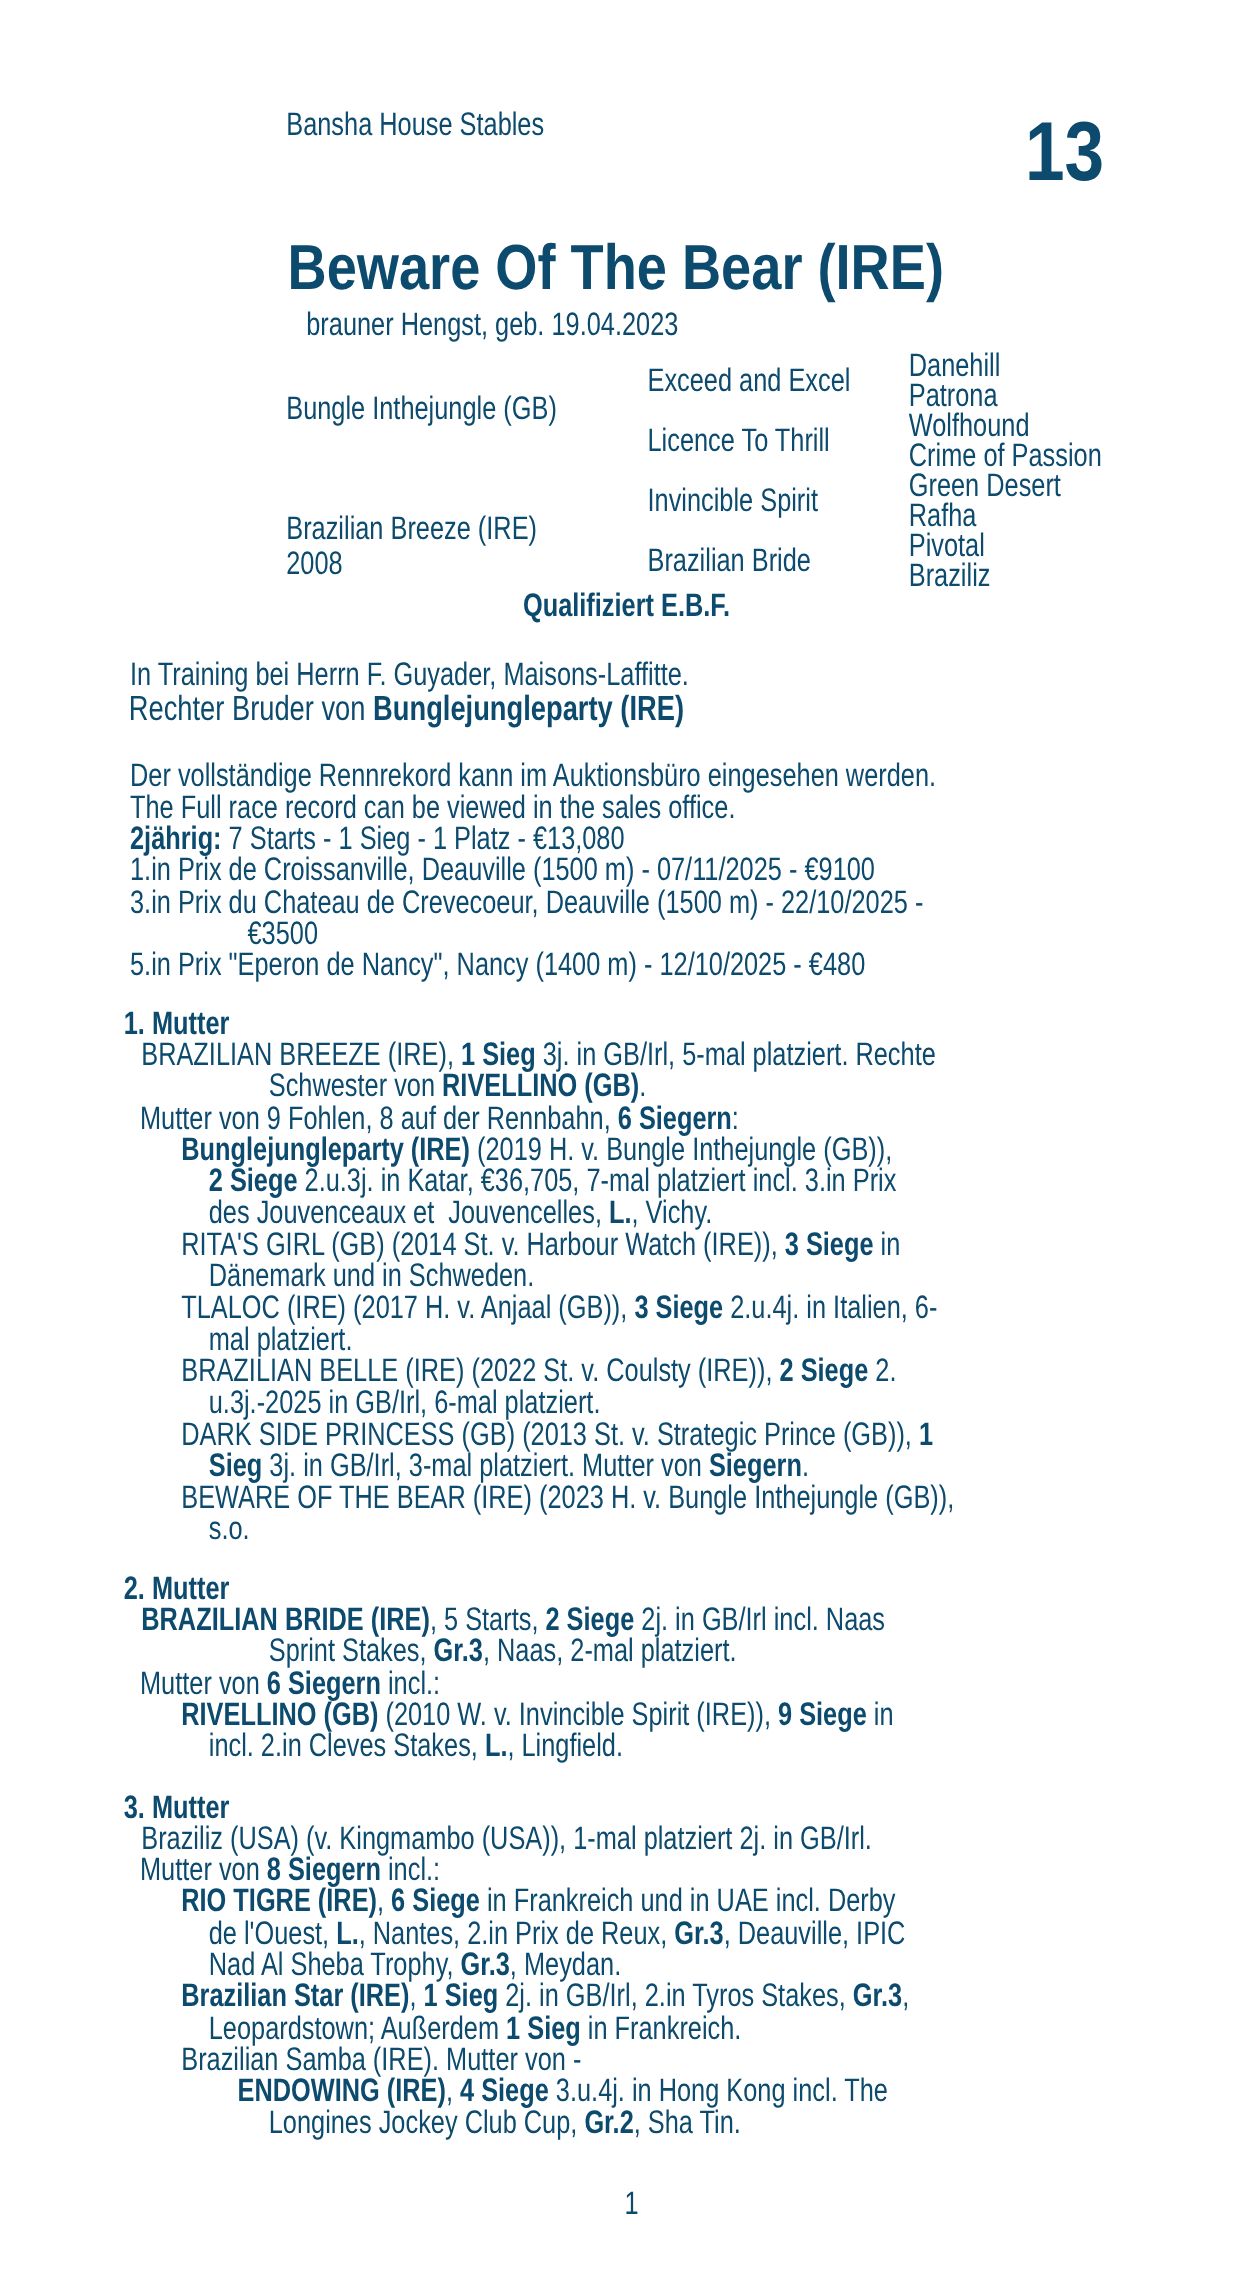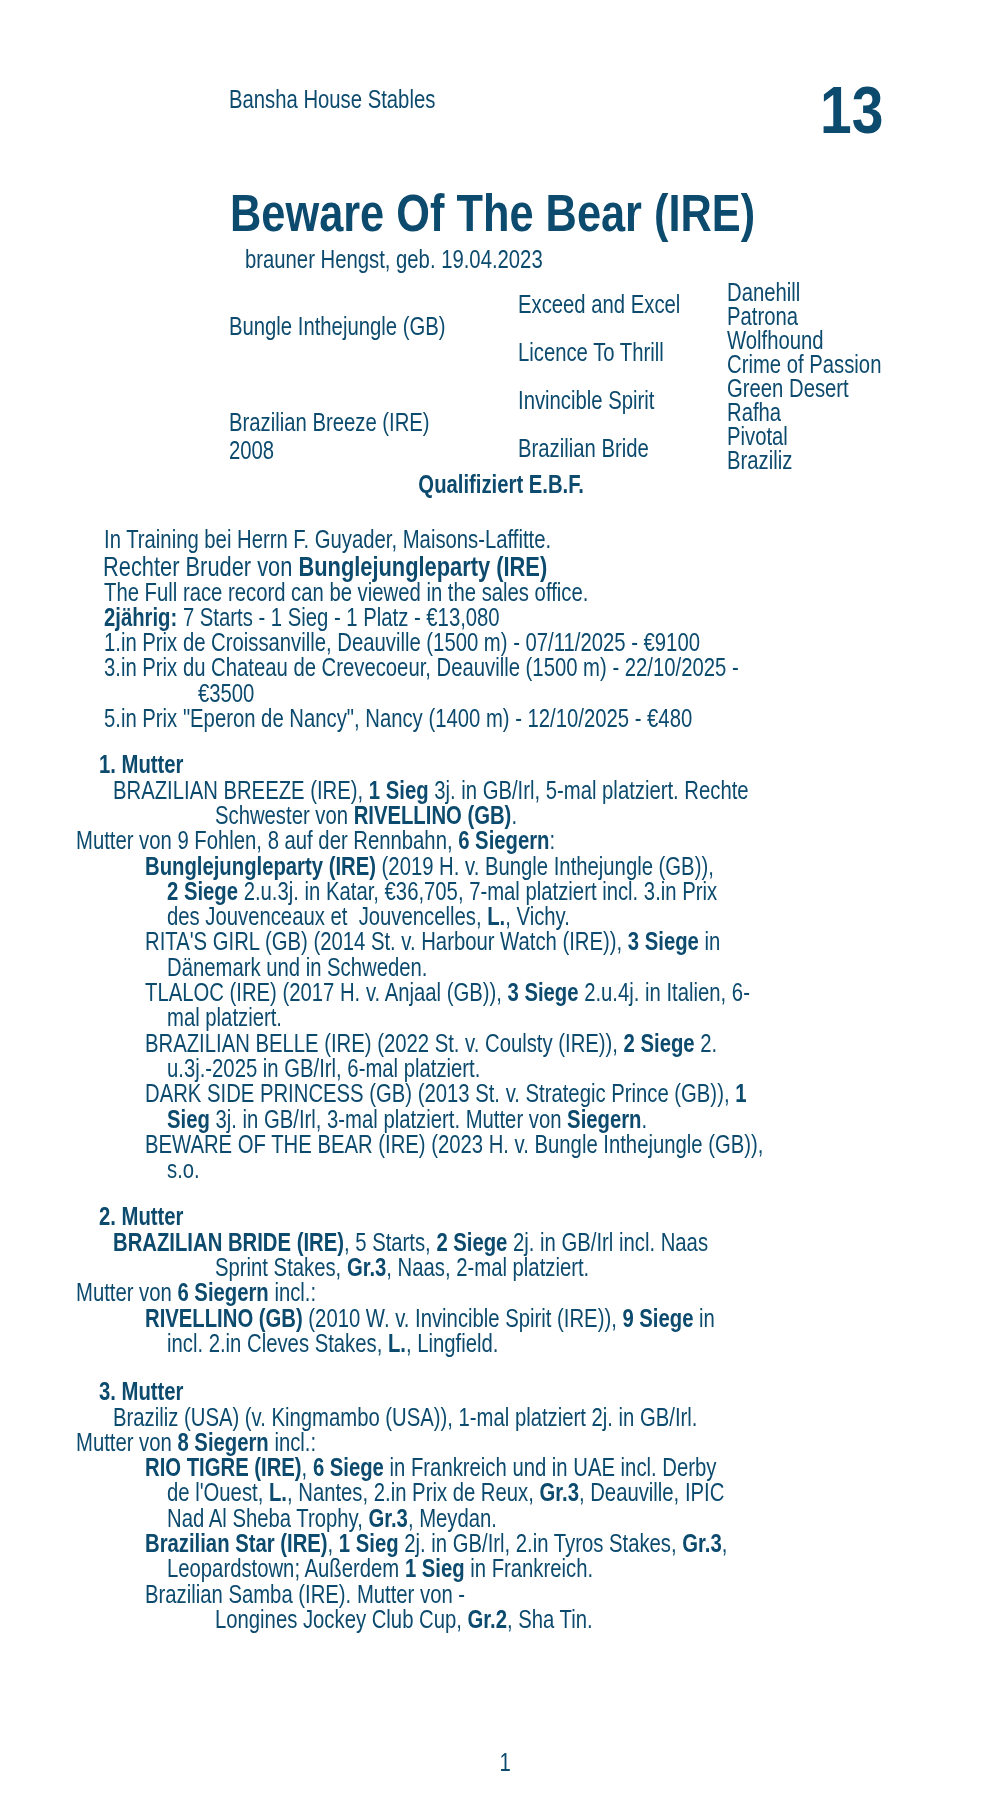--- a/index.html
+++ b/index.html
@@ -15,28 +15,28 @@
   b{font-weight:bold;}
   .ln{height:25.3px;}
   
   .ind-body    {padding-left:104px;}
   .ind-body2   {padding-left:198px;}
   .ind-brother {padding-left:103px;}
   .ind-brother .tx{font-size:28px;}
   .ind-head    {padding-left:99px;}
   .ind-mare    {padding-left:113px;}
   .ind-marec   {padding-left:215px;}
-  .ind-mutter  {padding-left:76px;}
+  .ind-mutter  {padding-left:112px;}
   .ind-prog    {padding-left:145px;}
   .ind-progc   {padding-left:167px;}
   .ind-sub     {padding-left:190px;}
   .ind-subc    {padding-left:215px;}
 
   .stable{position:absolute;left:229px;top:87px;}
-  .lot{position:absolute;left:820px;top:76px;text-decoration:underline;}
+  .lot{position:absolute;left:820px;top:88px;text-decoration:underline;}
   .lot .tx{font-size:67px;line-height:1;font-weight:bold;transform:scaleX(0.85);}
   .title{position:absolute;left:230px;top:188px;}
   .title .tx{font-size:51px;line-height:1;font-weight:bold;transform:scaleX(0.85);}
   .subtitle{position:absolute;left:229px;top:247px;margin-left:16px;}
 
   .pedigree{position:absolute;left:0;top:0;width:993px;height:520px;}
   .ped{position:absolute;}
   .ped .tx{line-height:24px;}
   .ped-sire{left:229px;top:314px;}
   .ped-dam-name{left:229px;top:410px;}
@@ -82,20 +82,21 @@
       <div class="ped" style="left: 727px; top: 400px;"><span class="tx">Rafha</span></div>
       <div class="ped" style="left: 727px; top: 424px;"><span class="tx">Pivotal</span></div>
       <div class="ped" style="left: 727px; top: 448px;"><span class="tx">Braziliz</span></div>
     </div>
 
   <div class="qualif"><span class="tx">Qualifiziert E.B.F.</span></div>
 
   <div id="body-text">
       <div class="ln ind-body"><span class="tx"><span>In Training bei Herrn F. Guyader, Maisons-Laffitte.</span></span></div>
       <div class="ln ind-brother" style="margin-top: 2px;"><span class="tx"><span>Rechter Bruder von </span><b>Bunglejungleparty (IRE)</b></span></div>
+      <div class="ln ind-body" style="margin-top: 28px;"><span class="tx"><span>Der vollständige Rennrekord kann im Auktionsbüro eingesehen werden.</span></span></div>
       <div class="ln ind-body"><span class="tx"><span>The Full race record can be viewed in the sales office.</span></span></div>
       <div class="ln ind-body"><span class="tx"><b>2jährig:</b><span> 7 Starts - 1 Sieg - 1 Platz - €13,080</span></span></div>
       <div class="ln ind-body"><span class="tx"><span>1.in Prix de Croissanville, Deauville (1500 m) - 07/11/2025 - €9100</span></span></div>
       <div class="ln ind-body"><span class="tx"><span>3.in Prix du Chateau de Crevecoeur, Deauville (1500 m) - 22/10/2025 -</span></span></div>
       <div class="ln ind-body2"><span class="tx"><span>€3500</span></span></div>
       <div class="ln ind-body"><span class="tx"><span>5.in Prix "Eperon de Nancy", Nancy (1400 m) - 12/10/2025 - €480</span></span></div>
       <div class="ln ind-head" style="margin-top: 21px;"><span class="tx"><b>1. Mutter</b></span></div>
       <div class="ln ind-mare"><span class="tx"><span>BRAZILIAN BREEZE (IRE), </span><b>1 Sieg</b><span> 3j. in GB/Irl, 5-mal platziert. Rechte</span></span></div>
       <div class="ln ind-marec"><span class="tx"><span>Schwester von </span><b>RIVELLINO (GB)</b><span>.</span></span></div>
       <div class="ln ind-mutter"><span class="tx"><span>Mutter von 9 Fohlen, 8 auf der Rennbahn, </span><b>6 Siegern</b><span>:</span></span></div>
@@ -120,18 +121,19 @@
       <div class="ln ind-progc"><span class="tx"><span>incl. 2.in Cleves Stakes, </span><b>L.</b><span>, Lingfield.</span></span></div>
       <div class="ln ind-head" style="margin-top: 23px;"><span class="tx"><b>3. Mutter</b></span></div>
       <div class="ln ind-mare"><span class="tx"><span>Braziliz (USA) (v. Kingmambo (USA)), 1-mal platziert 2j. in GB/Irl.</span></span></div>
       <div class="ln ind-mutter"><span class="tx"><span>Mutter von </span><b>8 Siegern</b><span> incl.:</span></span></div>
       <div class="ln ind-prog"><span class="tx"><b>RIO TIGRE (IRE)</b><span>, </span><b>6 Siege</b><span> in Frankreich und in UAE incl. Derby</span></span></div>
       <div class="ln ind-progc"><span class="tx"><span>de l'Ouest, </span><b>L.</b><span>, Nantes, 2.in Prix de Reux, </span><b>Gr.3</b><span>, Deauville, IPIC</span></span></div>
       <div class="ln ind-progc"><span class="tx"><span>Nad Al Sheba Trophy, </span><b>Gr.3</b><span>, Meydan.</span></span></div>
       <div class="ln ind-prog"><span class="tx"><b>Brazilian Star (IRE)</b><span>, </span><b>1 Sieg</b><span> 2j. in GB/Irl, 2.in Tyros Stakes, </span><b>Gr.3</b><span>,</span></span></div>
       <div class="ln ind-progc"><span class="tx"><span>Leopardstown; Außerdem </span><b>1 Sieg</b><span> in Frankreich.</span></span></div>
       <div class="ln ind-prog"><span class="tx"><span>Brazilian Samba (IRE). Mutter von -</span></span></div>
+      <div class="ln ind-sub"><span class="tx"><b>ENDOWING (IRE)</b><span>, </span><b>4 Siege</b><span> 3.u.4j. in Hong Kong incl. The</span></span></div>
       <div class="ln ind-subc"><span class="tx"><span>Longines Jockey Club Cup, </span><b>Gr.2</b><span>, Sha Tin.</span></span></div>
     </div>
 
   <div class="footer"><span class="tx">1</span></div>
 
 </div>
 
 </body></html>

